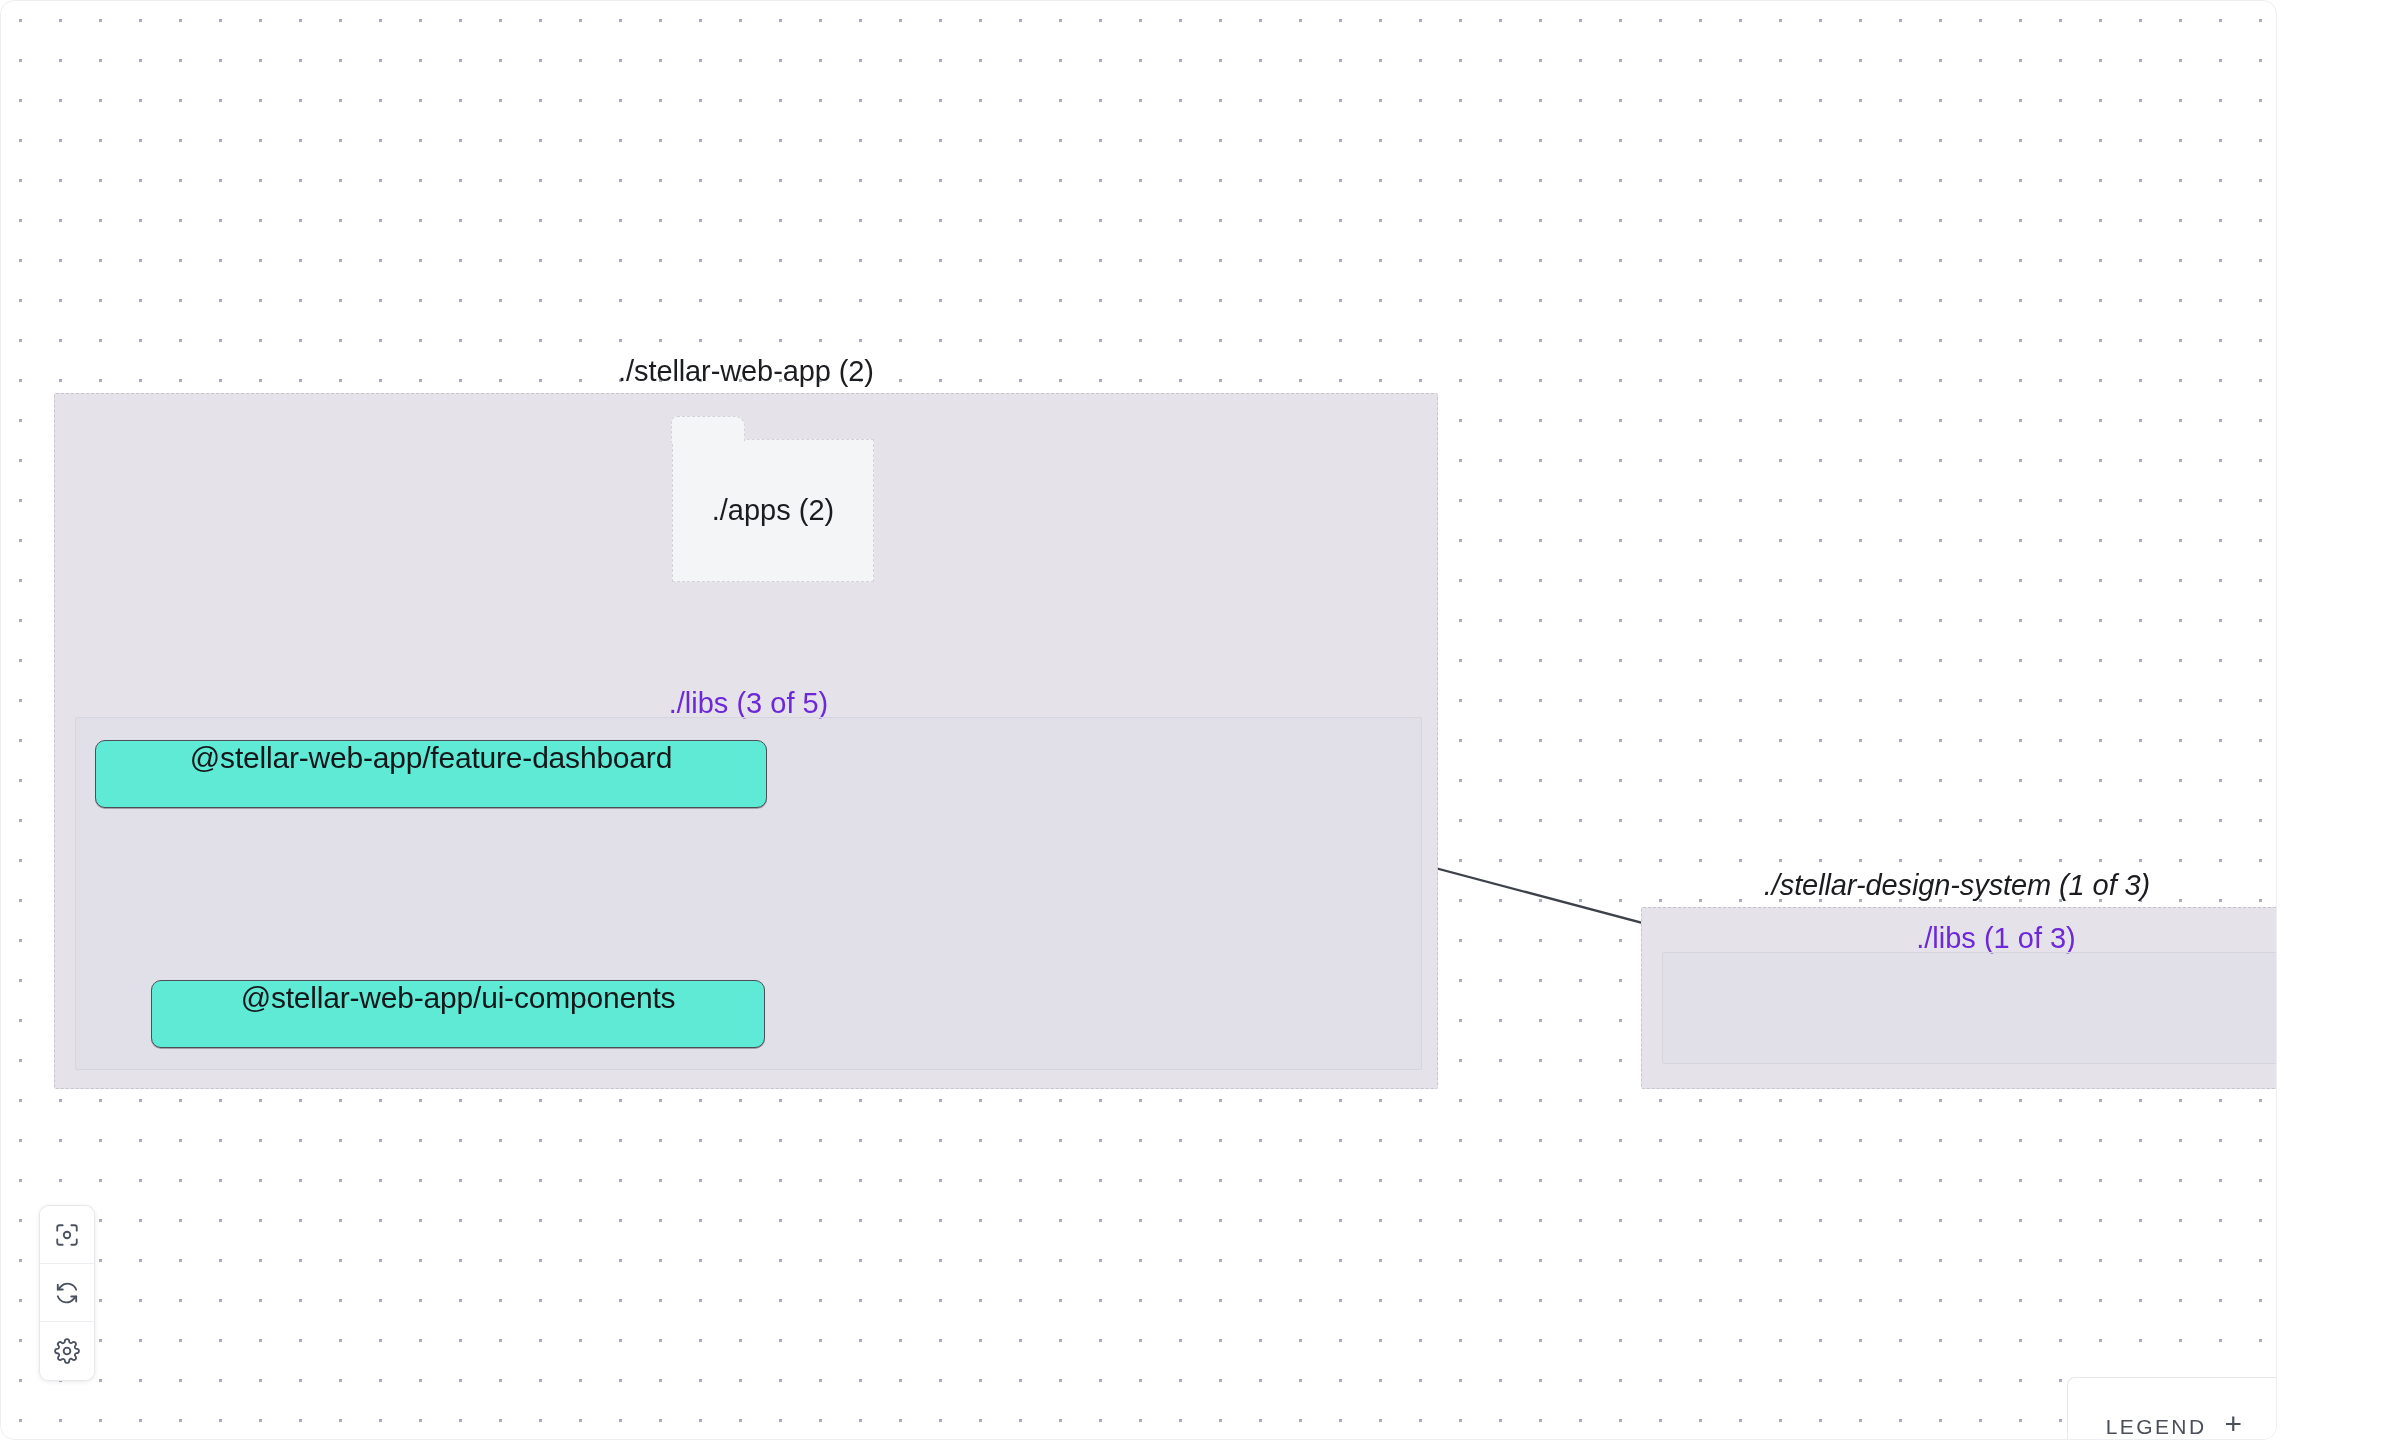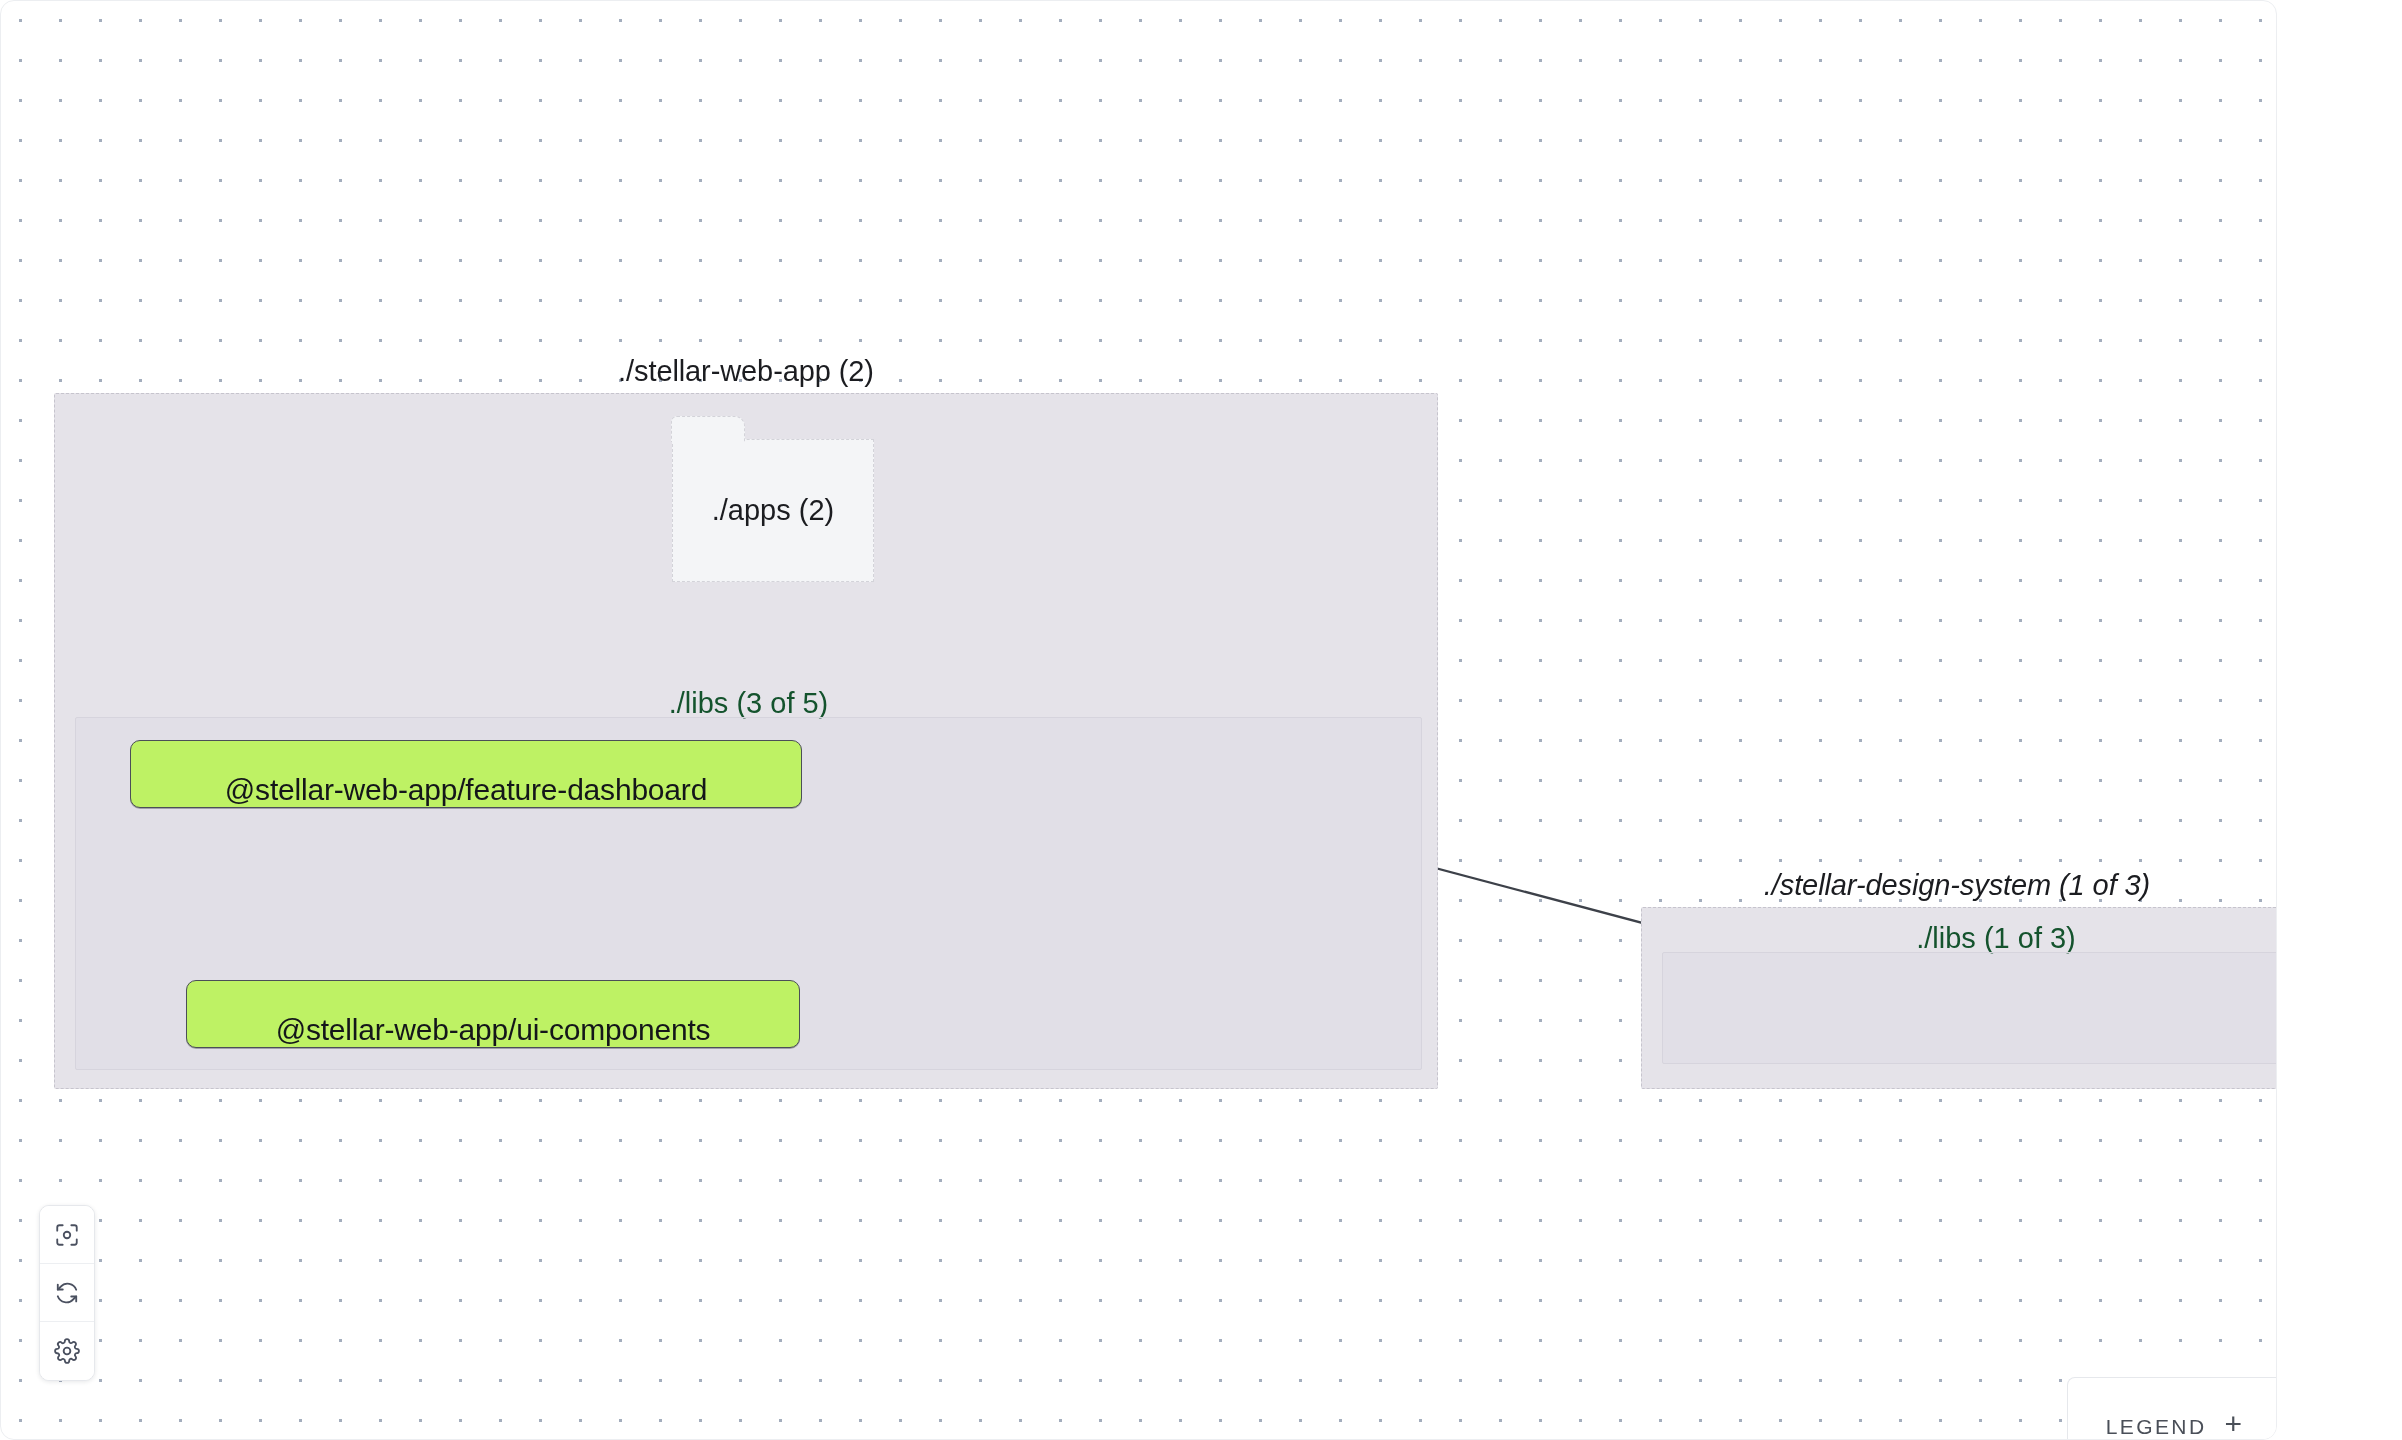--- a/index.html
+++ b/index.html
@@ -43,21 +43,21 @@
 
   .subgroup {
     position: absolute;
     background: rgba(223,221,229,0.55);
     border: 1.4px solid #d6d4dd;
     border-radius: 2px;
   }
   .subgroup-label {
     position: absolute;
     font-size: 29px;
-    color: #14532d;
+    color: #6d28d9;
     white-space: nowrap;
     text-align: center;
   }
 
   
   .folder {
     position: absolute;
     background: #f4f5f7;
     border: 1.6px dashed #d3d3d9;
     display: flex;
@@ -81,28 +81,27 @@
   }
   .folder-label {
     font-size: 29px;
     color: #1b1c20;
     white-space: nowrap;
   }
 
   
   .node {
     position: absolute;
-    background: #bef264;
+    background: #5eead4;
     border: 1.6px solid #4b4f57;
     border-radius: 10px;
     display: flex;
-    align-items: flex-end;
+    align-items: flex-start;
     justify-content: center;
     box-shadow: 0 1px 0 rgba(40,44,52,0.35);
-    margin-left: 35px;
   }
   .node-label {
     font-size: 30px;
     color: #14161a;
     white-space: nowrap;
     letter-spacing: -0.2px;
   }
 
   
   #edges {

